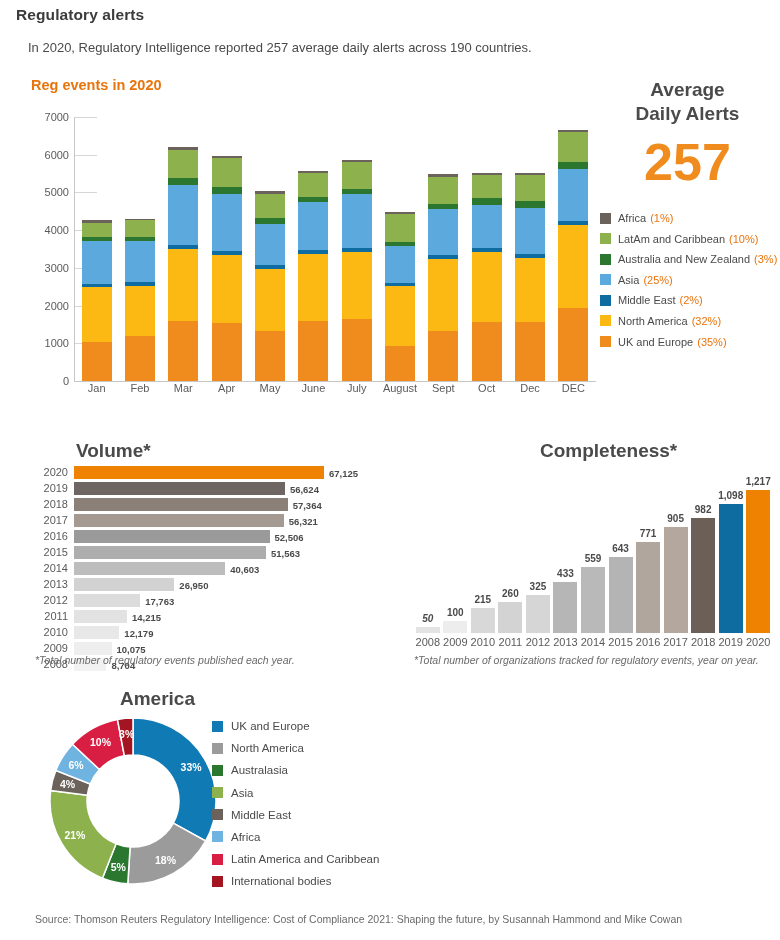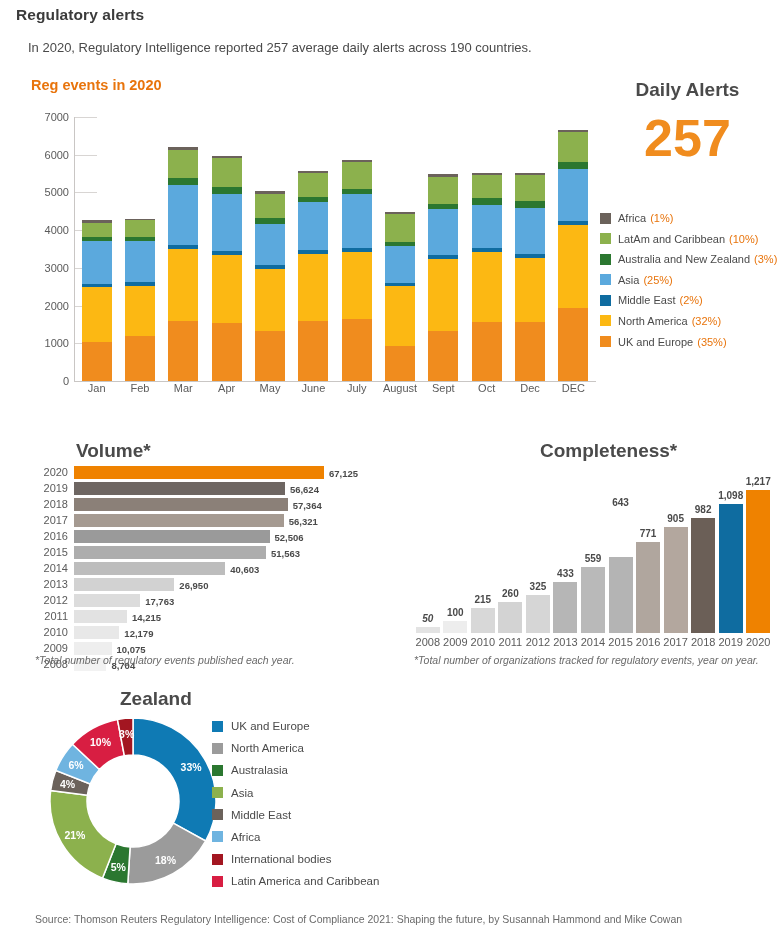--- a/index.html
+++ b/index.html
@@ -273,20 +273,21 @@
           <div class="seg" style="height: 52.0457px; background: rgb(91, 169, 221);"></div>
           <div class="seg" style="height: 6.78857px; background: rgb(43, 119, 48);"></div>
           <div class="seg" style="height: 30.1714px; background: rgb(140, 177, 77);"></div>
           <div class="seg" style="height: 2.26286px; background: rgb(107, 98, 91);"></div>
         </div>
         <div class="xlab" style="left: 470.333px;">DEC</div>
       </div>
   </div>
 
   <div class="ada">
+    <div class="ada-label">Average</div>
     <div class="ada-label">Daily Alerts</div>
     <div class="ada-value">257</div>
   </div>
 
   <div class="sleg" id="sleg">
       <div class="sleg-row">
         <span class="sw" style="background: rgb(107, 98, 91);"></span>
         <span class="sleg-name">Africa</span>
         <span class="sleg-pct">(1%)</span>
       </div>
@@ -448,21 +449,21 @@
       <div class="cbarwrap" style="left: 139.462px;">
         <div class="cval">433</div>
         <div class="cbar" style="height: 50.8784px; background: rgb(182, 182, 182);"></div>
       </div>
       <div class="cxlab" style="left: 134.462px;">2013</div>
       <div class="cbarwrap" style="left: 167px;">
         <div class="cval">559</div>
         <div class="cbar" style="height: 65.6836px; background: rgb(185, 185, 185);"></div>
       </div>
       <div class="cxlab" style="left: 162px;">2014</div>
-      <div class="cbarwrap" style="left: 194.538px; gap: 46px;">
+      <div class="cbarwrap" style="left: 194.538px;">
         <div class="cval">643</div>
         <div class="cbar" style="height: 75.5538px; background: rgb(180, 180, 180);"></div>
       </div>
       <div class="cxlab" style="left: 189.538px;">2015</div>
       <div class="cbarwrap" style="left: 222.077px;">
         <div class="cval">771</div>
         <div class="cbar" style="height: 90.5941px; background: rgb(176, 166, 158);"></div>
       </div>
       <div class="cxlab" style="left: 217.077px;">2016</div>
       <div class="cbarwrap" style="left: 249.615px;">
@@ -481,21 +482,21 @@
       </div>
       <div class="cxlab" style="left: 299.692px;">2019</div>
       <div class="cbarwrap" style="left: 332.231px;">
         <div class="cval">1,217</div>
         <div class="cbar" style="height: 143px; background: rgb(239, 130, 0);"></div>
       </div>
       <div class="cxlab" style="left: 327.231px;">2020</div>
     </div>
   <div class="cmp-foot">*Total number of organizations tracked for regulatory events, year on year.</div>
 
-  <div class="br-title">Zealand</div>
+  <div class="br-title">America</div>
   <div class="donut-wrap">
     <svg class="donut-svg" id="donut" viewBox="0 0 170 170">
         <path d="M 85 2 A 83 83 0 0 1 157.73345444364065 124.98555495044238 L 125.31010728201773 107.16066900867891 A 46 46 0 0 0 85 39 Z" fill="#0f7ab4" stroke="#ffffff" stroke-width="1.5"></path>
         <text x="143.1000868227662" y="54.63970443684995" text-anchor="middle" class="dpct">33%</text>
         <path d="M 157.73345444364065 124.98555495044238 A 83 83 0 0 1 79.78838687906699 167.83621845954656 L 82.11163610165158 130.9092295077005 A 46 46 0 0 0 125.31010728201773 107.16066900867891 Z" fill="#9b9b9b" stroke="#ffffff" stroke-width="1.5"></path>
         <text x="117.51837300186577" y="148.1507009029608" text-anchor="middle" class="dpct">18%</text>
         <path d="M 79.78838687906699 167.83621845954656 A 83 83 0 0 1 54.44566212717171 162.17144832872486 L 68.0662705765048 127.76971835085956 A 46 46 0 0 0 82.11163610165158 130.9092295077005 Z" fill="#2b7730" stroke="#ffffff" stroke-width="1.5"></path>
         <text x="70.27533120573338" y="154.87438143086547" text-anchor="middle" class="dpct">5%</text>
         <path d="M 54.44566212717171 162.17144832872486 A 83 83 0 0 1 2.6544797908983355 74.59734161416279 L 39.36272373953402 79.23467125604202 A 46 46 0 0 0 68.0662705765048 127.76971835085956 Z" fill="#8cb14d" stroke="#ffffff" stroke-width="1.5"></path>
         <text x="26.899913177233813" y="123.36029556315007" text-anchor="middle" class="dpct">21%</text>
@@ -528,24 +529,24 @@
       </div>
       <div class="bleg-row">
         <span class="bsw" style="background: rgb(107, 98, 91);"></span>
         <span class="bleg-name">Middle East</span>
       </div>
       <div class="bleg-row">
         <span class="bsw" style="background: rgb(111, 180, 224);"></span>
         <span class="bleg-name">Africa</span>
       </div>
       <div class="bleg-row">
+        <span class="bsw" style="background: rgb(216, 30, 66);"></span>
+        <span class="bleg-name">Latin America and Caribbean</span>
+      </div>
+      <div class="bleg-row">
         <span class="bsw" style="background: rgb(163, 22, 33);"></span>
         <span class="bleg-name">International bodies</span>
       </div>
-      <div class="bleg-row">
-        <span class="bsw" style="background: rgb(216, 30, 66);"></span>
-        <span class="bleg-name">Latin America and Caribbean</span>
-      </div>
     </div>
 
   <div class="source">Source: Thomson Reuters Regulatory Intelligence: Cost of Compliance 2021: Shaping the future, by Susannah Hammond and Mike Cowan</div>
 
 </div>
 
 </body></html>

